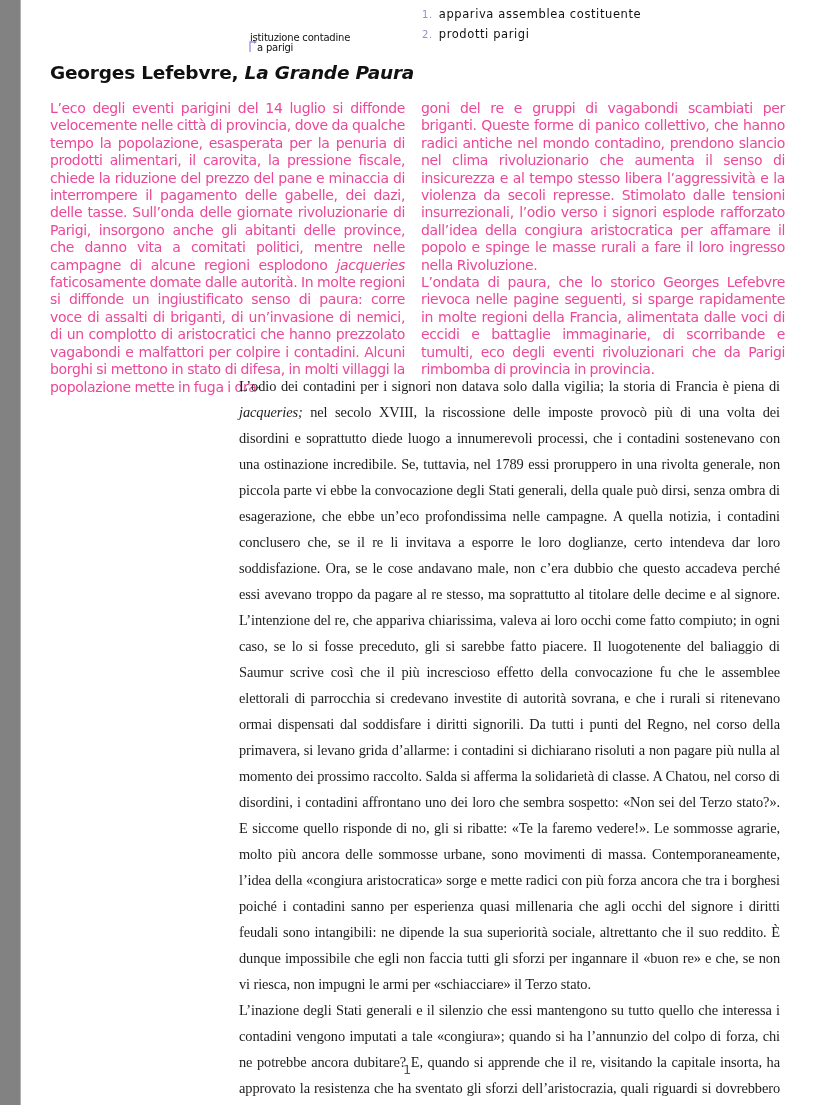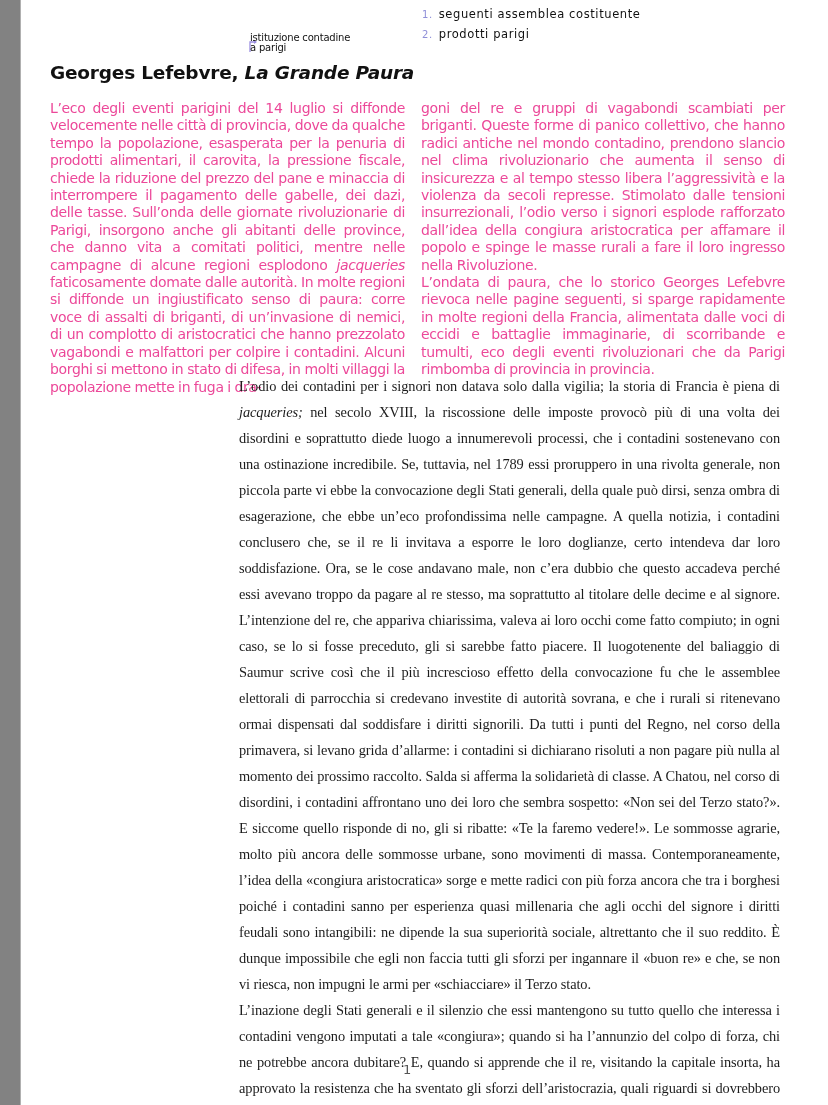--- a/index.html
+++ b/index.html
@@ -9,21 +9,21 @@
     .side-bar {
       position: absolute; left: 0; top: 0; width: 21px; height: 1105px;
       background: #828282; border-right: 1px solid #b0b0b0;
     }
 
     .annot-note {
       position: absolute; left: 250px; top: 33px;
       font-family: "DejaVu Sans", sans-serif; font-size: 10px; line-height: 10px;
       color: #111; letter-spacing: -0.2px;
     }
-    .annot-note .line2 { display: block; }
+    .annot-note .line2 { padding-left: 7px; display: block; }
     .annot-arrow {
       position: absolute; left: 249px; top: 40px; width: 9px; height: 12px;
     }
 
     .annot-list {
       position: absolute; left: 422px; top: 5px;
       font-family: "DejaVu Sans", sans-serif; font-size: 11.5px; line-height: 18.5px;
       color: #111; letter-spacing: 0.6px; list-style: none;
     }
     .annot-list li { white-space: nowrap; }
@@ -69,21 +69,21 @@
   <path d="M1 12 V2 H7" fill="none" stroke="#9b8fe0" stroke-width="1.3"></path>
   <path d="M5 0 L8 2 L5 4 Z" fill="#9b8fe0"></path>
 </svg>
 <div class="annot-note">
   <span>istituzione contadine</span>
   <span class="line2">a parigi</span>
 </div>
 
 <ol class="annot-list">
   <li>
-    <span class="num">1.</span><span>seguenti assemblea costituente</span>
+    <span class="num">1.</span><span>appariva assemblea costituente</span>
   </li>
   <li>
     <span class="num">2.</span><span>prodotti parigi</span>
   </li>
 </ol>
 
 <h1 class="title">
   <span>Georges Lefebvre,</span>
   <i>La Grande Paura</i>
 </h1>

